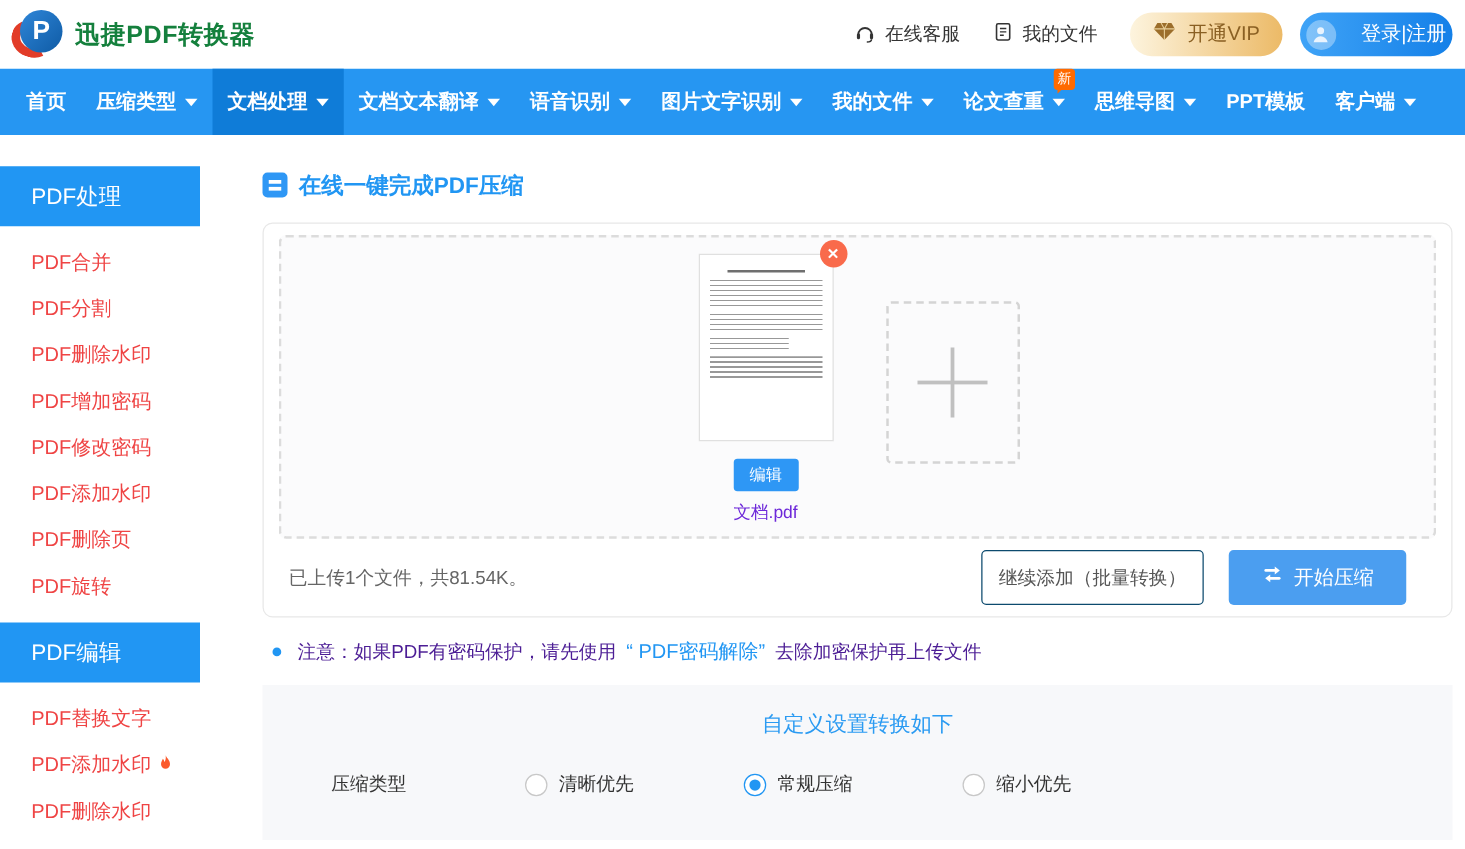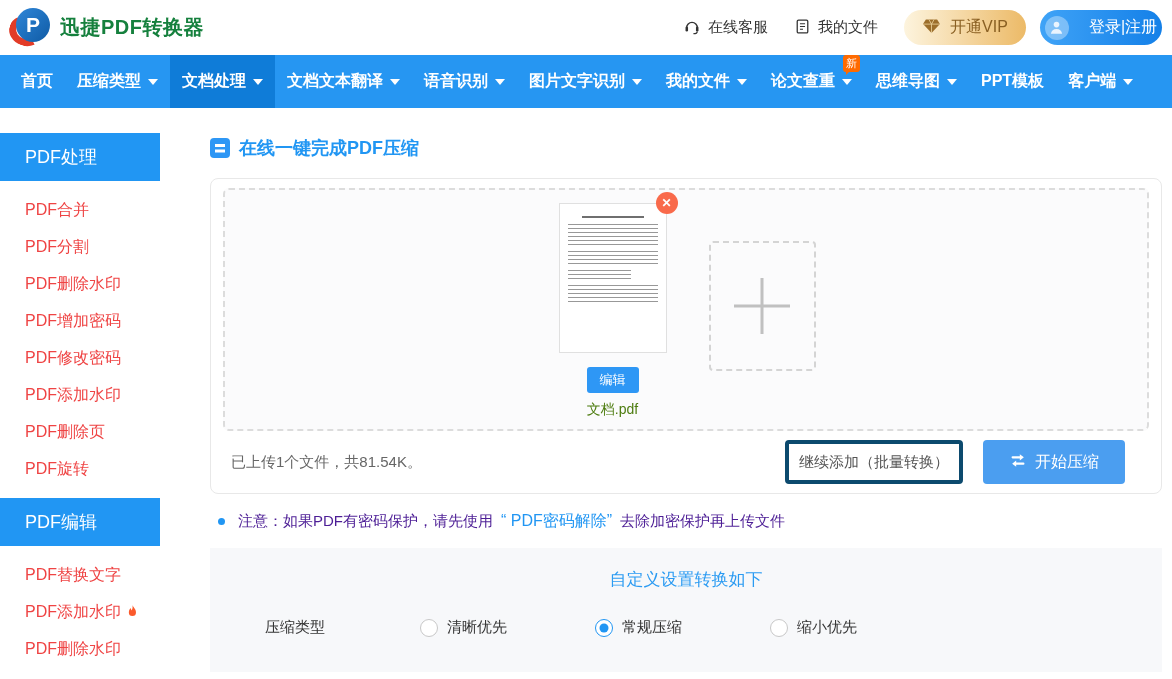--- a/index.html
+++ b/index.html
@@ -62,32 +62,32 @@
   .file-item { width:112px; display:flex; flex-direction:column; align-items:center; position:relative; }
   .thumb { width:108px; height:150px; background:#fff; border:1px solid #e0e0e0; padding:9px 8px;
     cursor:pointer; }
   .thumb-title { height:2px; background:#6f6f6f; margin:3px 14px 6px; }
   .thumb-par { background:repeating-linear-gradient(to bottom,#989898 0 1px,transparent 1px 4px); margin-bottom:5px; }
   .close-btn { position:absolute; top:-11px; right:-9px; width:22px; height:22px; border-radius:50%;
     background:#f96a4b; color:#fff; font-size:12px; font-weight:bold; display:flex; align-items:center;
     justify-content:center; cursor:pointer; border:none; }
   .edit-btn { margin-top:14px; background:#2e97f5; color:#fff; font-size:13px; border:none;
     border-radius:3px; padding:4px 13px; cursor:pointer; }
-  .file-name { margin-top:8px; font-size:14px; color:#4d7c0f; }
+  .file-name { margin-top:8px; font-size:14px; color:#6d28d9; }
   .add-box { width:107px; height:130px; border:2px dashed #d4d4d4; border-radius:4px; margin-top:38px;
     position:relative; cursor:pointer; }
   .add-box::before { content:""; position:absolute; left:50%; top:50%; width:56px; height:3px;
     background:#c0c0c0; transform:translate(-50%,-50%); }
   .add-box::after { content:""; position:absolute; left:50%; top:50%; width:3px; height:56px;
     background:#c0c0c0; transform:translate(-50%,-50%); }
 
   .panel-footer { height:62px; display:flex; align-items:center; padding:0 36px 0 20px; }
   .status-text { font-size:15px; color:#666; }
   .spacer { flex:1; }
-  .add-more-btn { width:178px; height:44px; background:#fff; border:4px solid #0c4a6e; border-radius:4px;
+  .add-more-btn { width:178px; height:44px; background:#fff; border:1px solid #0c4a6e; border-radius:4px;
     color:#555; font-size:15px; cursor:pointer; margin-right:20px; }
   .start-btn { width:142px; height:44px; background:#4b9ef0; border:none; border-radius:4px; color:#fff;
     font-size:16px; cursor:pointer; display:flex; align-items:center; justify-content:center; gap:8px; }
 
   
   .notice { margin-top:17px; display:flex; align-items:center; font-size:15px; padding-left:8px; }
   .bullet { width:7px; height:7px; border-radius:50%; background:#2196f3; margin-right:13px; flex-shrink:0; }
   .notice-red { color:#4c1d95; }
   .notice-link { color:#2196f3; margin:0 8px; font-size:16px; cursor:pointer; text-decoration:none; }
 

